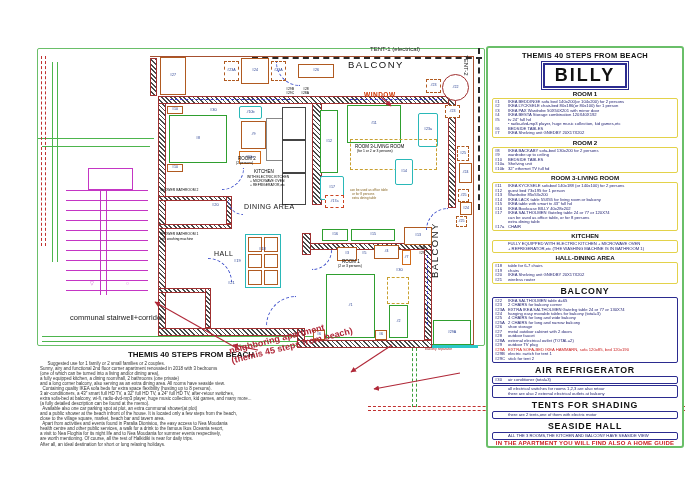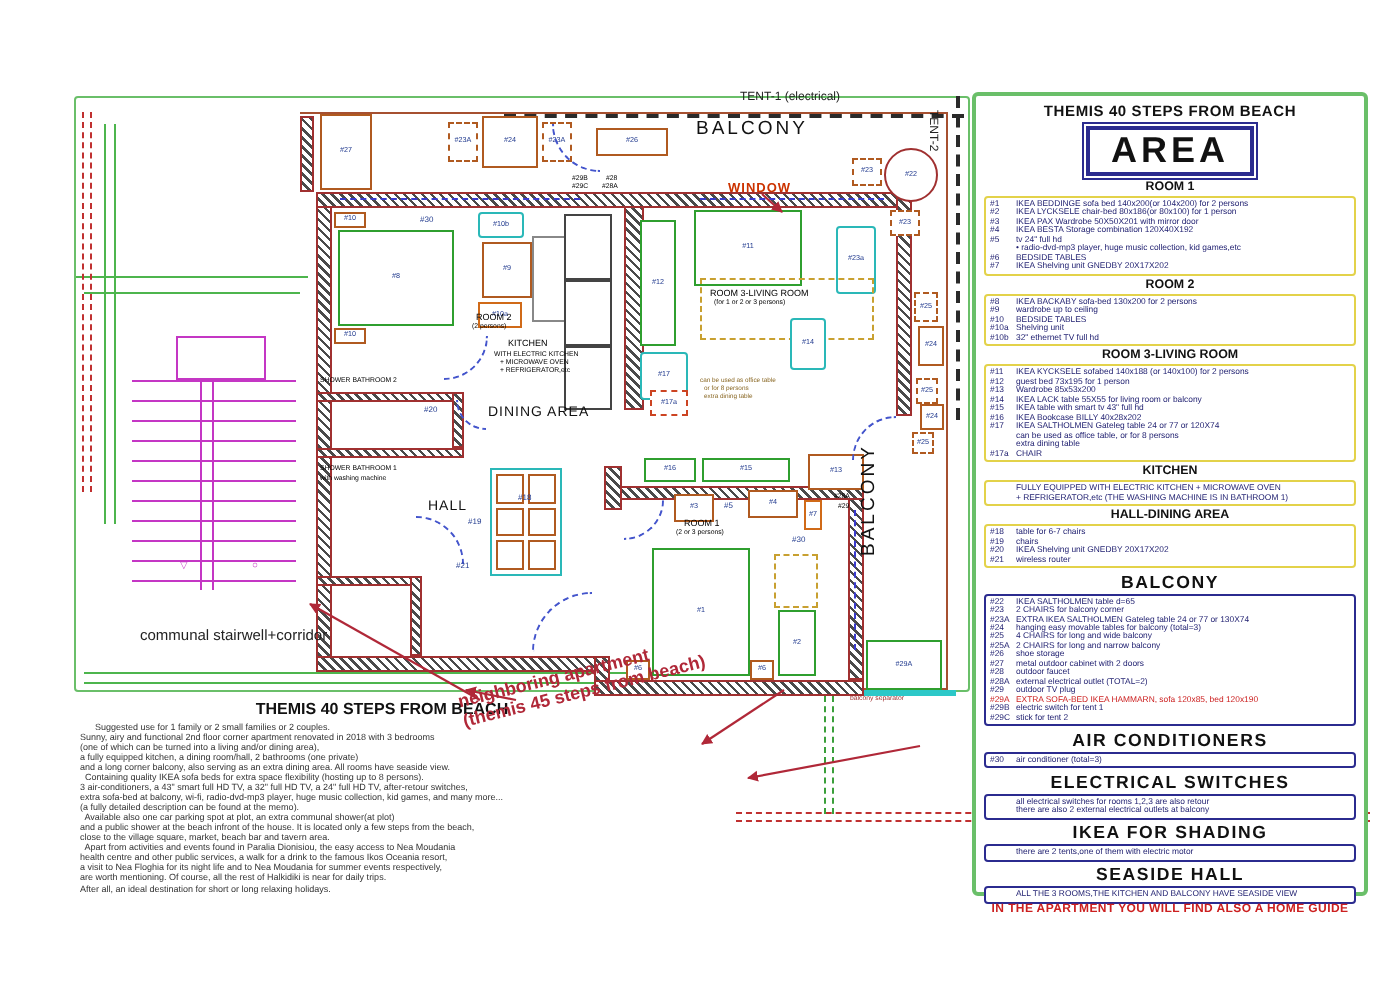--- a/index.html
+++ b/index.html
@@ -257,21 +257,21 @@
         <div>  Apart from activities and events found in Paralia Dionisiou, the easy access to Nea Moudania</div>
         <div>health centre and other public services, a walk for a drink to the famous Ikos Oceania resort,</div>
         <div>a visit to Nea Floghia for its night life and to Nea Moudania for summer events respectively,</div>
         <div>are worth mentioning. Of course, all the rest of Halkidiki is near for daily trips.</div>
         <div>After all, an ideal destination for short or long relaxing holidays.</div>
       </div>
   </div>
 
   <div class="memo">
     <div class="memo-title">THEMIS 40 STEPS FROM BEACH</div>
-    <div class="memo-logo">AREA</div>
+    <div class="memo-logo">BILLY</div>
     <div id="memo-sections">
         <div class="m-hdr m-hdr-s">ROOM 1</div>
         <div class="m-box m-yellow">
           <div class="m-item">
             <span class="m-tag">#1</span>
             <span>IKEA BEDDINGE sofa bed 140x200(or 104x200) for 2 persons</span>
           </div>
           <div class="m-item">
             <span class="m-tag">#2</span>
             <span>IKEA LYCKSELE chair-bed 80x186(or 80x100) for 1 person</span>
@@ -449,39 +449,38 @@
           </div>
           <div class="m-item">
             <span class="m-tag">#29B</span>
             <span>electric switch for tent 1</span>
           </div>
           <div class="m-item">
             <span class="m-tag">#29C</span>
             <span>stick for tent 2</span>
           </div>
         </div>
-        <div class="m-hdr m-hdr-l">AIR CONDITIONERS</div>
+        <div class="m-hdr m-hdr-l">AIR REFRIGERATOR</div>
         <div class="m-box m-navy">
           <div class="m-item">
             <span class="m-tag">#30</span>
             <span>air conditioner (total=3)</span>
           </div>
         </div>
-        <div class="m-hdr m-hdr-l">ELECTRICAL SWITCHES</div>
         <div class="m-box m-navy">
           <div class="m-item">
             <span class="m-tag"></span>
             <span>all electrical switches for rooms 1,2,3 are also retour</span>
           </div>
           <div class="m-item">
             <span class="m-tag"></span>
             <span>there are also 2 external electrical outlets at balcony</span>
           </div>
         </div>
-        <div class="m-hdr m-hdr-l">IKEA FOR SHADING</div>
+        <div class="m-hdr m-hdr-l">TENTS FOR SHADING</div>
         <div class="m-box m-navy">
           <div class="m-item">
             <span class="m-tag"></span>
             <span>there are 2 tents,one of them with electric motor</span>
           </div>
         </div>
         <div class="m-hdr m-hdr-l">SEASIDE HALL</div>
         <div class="m-box m-navy">
           <div class="m-item">
             <span class="m-tag"></span>

